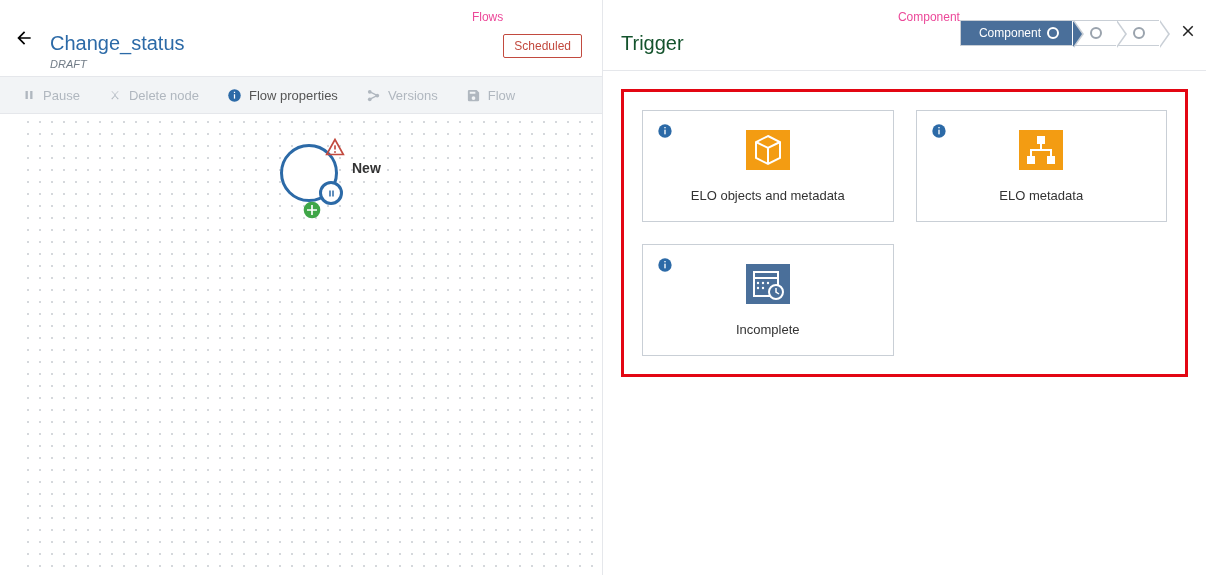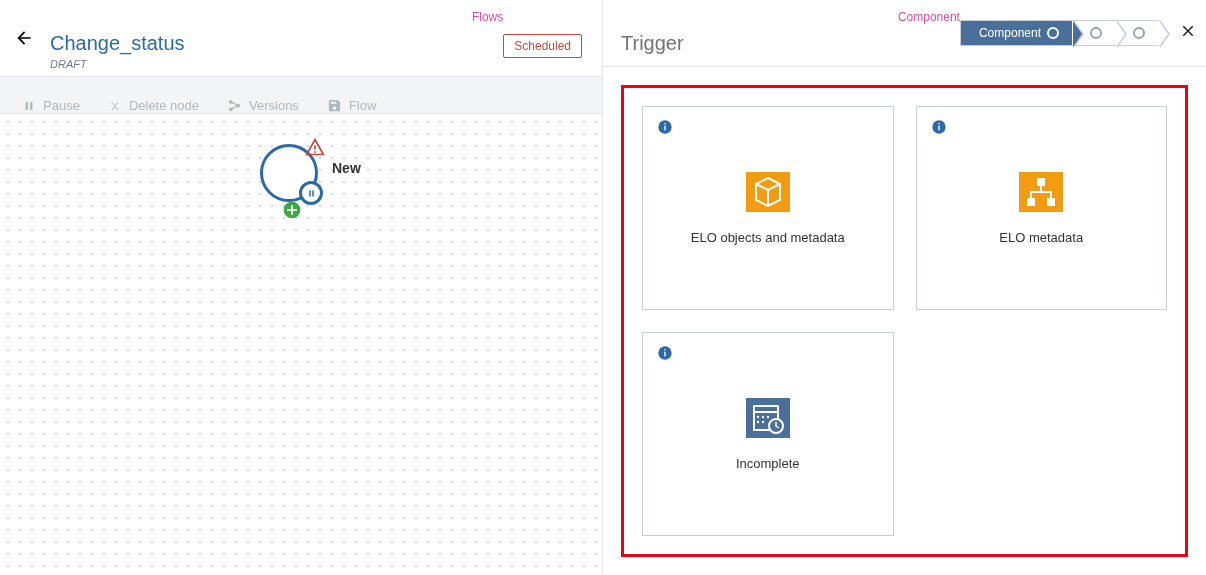--- a/index.html
+++ b/index.html
@@ -36,38 +36,39 @@
     display: flex;
     align-items: center;
     background: #f2f4f6;
     border-top: 1px solid #e5e7eb;
     border-bottom: 1px solid #e5e7eb;
     height: 38px;
     padding: 0 8px;
   }
   .toolbar-item {
     display: flex;
-    align-items: flex-end;
+    align-items: center;
     gap: 7px;
     padding: 0 14px;
     height: 100%;
     font-size: 13px;
     color: #555;
     cursor: pointer;
   }
   .toolbar-item.disabled { color: #b0b7bf; cursor: default; }
   .toolbar-item .ticon { display: inline-flex; }
 
   .canvas {
     flex: 1;
     position: relative;
     background-color: #fff;
     background-image: radial-gradient(#d5d8dc 1px, transparent 1px);
     background-size: 12px 12px;
     background-position: 2px 2px;
+    margin-left: 20px;
   }
   .node {
     position: absolute;
     left: 260px;
     top: 30px;
   }
   .node-circle {
     width: 58px; height: 58px;
     border: 3px solid #2c6aa7;
     border-radius: 50%;
@@ -157,21 +158,21 @@
   }
   .highlight-box {
     border: 3px solid #e30613;
     padding: 18px;
     display: grid;
     grid-template-columns: 1fr 1fr;
     gap: 22px;
   }
   .card {
     border: 1px solid #c9cfd6;
-    height: 204px;
+    height: 112px;
     display: flex;
     flex-direction: column;
     align-items: center;
     justify-content: center;
     position: relative;
     cursor: pointer;
   }
   .card-info {
     position: absolute;
     top: 12px; left: 14px;
@@ -216,20 +217,30 @@
       </div>
       <div class="toolbar-item disabled">
         <span class="ticon">
           <svg width="14" height="14" viewBox="0 0 24 24">
               <path class="c-muted" d="M18.3 5.71L12 12l6.3 6.29-1.41 1.42L10.59 12l6.3-6.29z"></path>
               <path class="c-muted" d="M5.7 5.71L12 12l-6.3 6.29 1.41 1.42L13.41 12l-6.3-6.29z"></path>
             </svg>
         </span>
         <span>Delete node</span>
       </div>
+      <div class="toolbar-item">
+        <span class="ticon">
+          <svg width="15" height="15" viewBox="0 0 24 24">
+              <circle cx="12" cy="12" r="10" class="c-accent"></circle>
+              <rect x="11" y="10" width="2" height="7" fill="#fff"></rect>
+              <rect x="11" y="6" width="2" height="2" fill="#fff"></rect>
+            </svg>
+        </span>
+        <span>Flow properties</span>
+      </div>
       <div class="toolbar-item disabled">
         <span class="ticon">
           <svg width="15" height="15" viewBox="0 0 24 24">
               <circle cx="6" cy="6" r="3" class="c-muted"></circle>
               <circle cx="6" cy="18" r="3" class="c-muted"></circle>
               <circle cx="18" cy="12" r="3" class="c-muted"></circle>
               <path d="M8 7l8 4M8 17l8-4" stroke="#b0b7bf" stroke-width="2" fill="none"></path>
             </svg>
         </span>
         <span>Versions</span>
@@ -268,21 +279,21 @@
         </div>
         <div class="node-label">New</div>
       </div>
     </div>
   </div>
 
   <div class="right-panel">
     <div class="right-header">
       <div class="right-header-text">
         <div class="eyebrow">Component</div>
-        <div class="title" style="color:#737373">Trigger</div>
+        <div class="title" style="color:#14532d">Trigger</div>
       </div>
       <div class="stepper">
         <div class="step-wrap">
           <div class="step active">
             <span>Component</span>
             <span class="step-circle"></span>
             <span class="step-chev-border"></span>
             <span class="step-chev"></span>
           </div>
           <div class="step">

